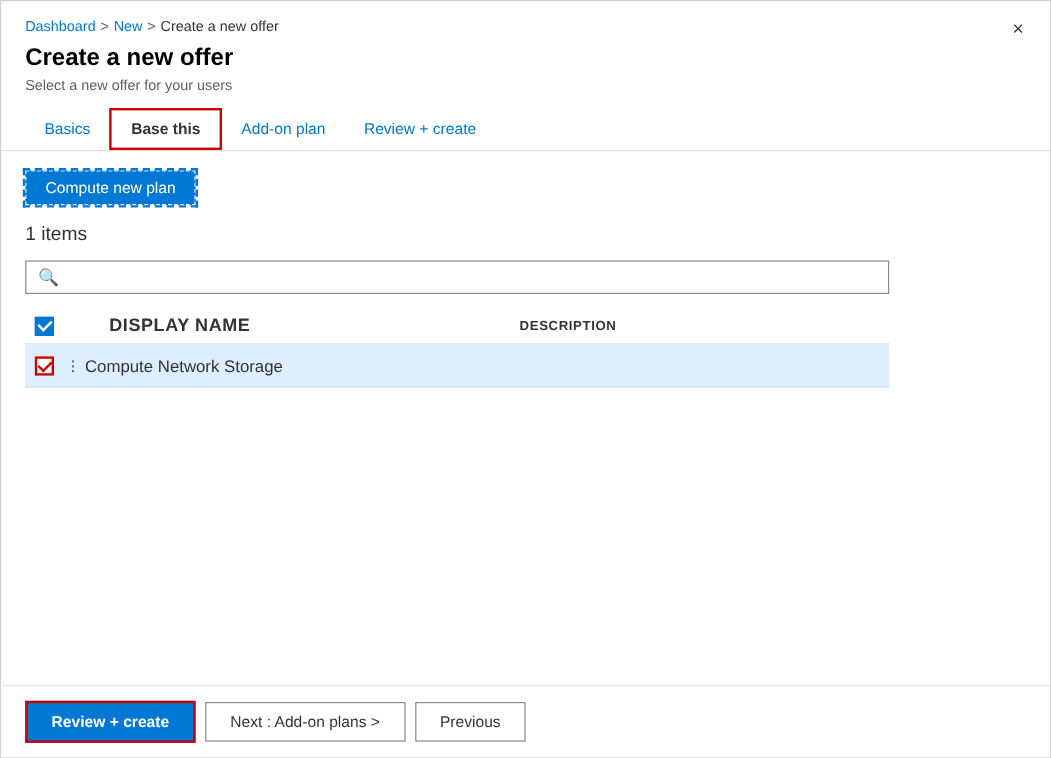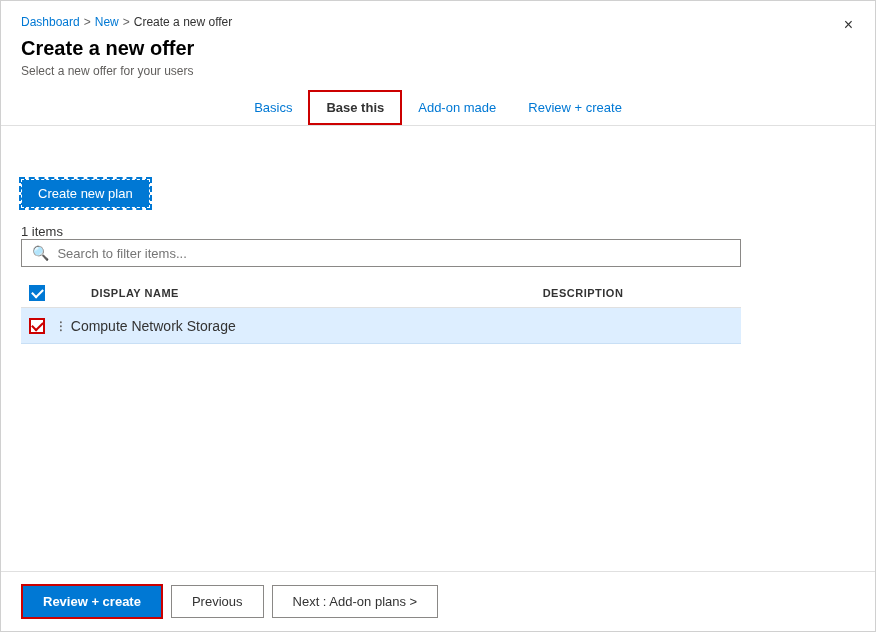--- a/index.html
+++ b/index.html
@@ -13,21 +13,20 @@
       min-height: 100vh;
     }
     .panel {
       background: #fff;
       width: 876px;
       min-height: 632px;
       position: relative;
       border: 1px solid #d0d0d0;
       display: flex;
       flex-direction: column;
-      gap: 37px;
     }
     .panel-header {
       padding: 14px 20px 0 20px;
       border-bottom: 1px solid #e0e0e0;
       position: relative;
     }
     .breadcrumb {
       font-size: 12px;
       color: #0078d4;
       margin-bottom: 8px;
@@ -66,21 +65,20 @@
       font-size: 16px;
       cursor: pointer;
       color: #333;
       line-height: 1;
       padding: 2px 6px;
     }
     .tabs {
       display: flex;
       gap: 0;
       margin-top: 4px;
-      justify-content: center;
     }
     .tab {
       padding: 8px 16px;
       font-size: 13px;
       color: #0078d4;
       cursor: pointer;
       border: none;
       background: none;
       position: relative;
       text-decoration: none;
@@ -105,23 +103,23 @@
       color: #fff;
       border: 1px dashed #fff;
       outline: 2px dashed #0078d4;
       padding: 6px 16px;
       font-size: 13px;
       cursor: pointer;
       font-family: inherit;
       margin-bottom: 16px;
     }
     .items-count {
-      font-size: 13px;
-      color: #333;
-      margin-bottom: 0;
+      font-size: 16px;
+      color: #333;
+      margin-bottom: 12px;
     }
     .search-box {
       display: flex;
       align-items: center;
       border: 1px solid #8a8886;
       padding: 5px 10px;
       margin-bottom: 12px;
       width: 720px;
     }
     .search-icon {
@@ -142,35 +140,34 @@
       align-items: center;
       padding: 6px 8px;
       border-bottom: 1px solid #e0e0e0;
       background: #fff;
     }
     .table-header .checkbox-col {
       width: 30px;
     }
     .col-display-name {
       flex: 1;
-      font-size: 11px;
+      font-size: 15px;
       font-weight: 700;
       color: #333;
       text-transform: uppercase;
       letter-spacing: 0.5px;
       padding-left: 32px;
     }
     .col-description {
       width: 300px;
       font-size: 11px;
       font-weight: 700;
       color: #333;
       text-transform: uppercase;
       letter-spacing: 0.5px;
-      text-align: center;
     }
     .table-row {
       display: flex;
       align-items: center;
       padding: 8px 8px;
       background: #ddeeff;
       border-bottom: 1px solid #c8dff5;
       width: 720px;
     }
     .checkbox-col {
@@ -268,31 +265,30 @@
       <a>New</a>
       <span class="sep">&gt;</span>
       <span>Create a new offer</span>
     </div>
     <div class="panel-title">Create a new offer</div>
     <div class="panel-subtitle">Select a new offer for your users</div>
     <button class="close-btn">×</button>
     <div class="tabs">
       <button class="tab">Basics</button>
       <button class="tab active">Base this</button>
-      <button class="tab">Add-on made</button>
+      <button class="tab">Add-on plan</button>
       <button class="tab">Review + create</button>
     </div>
   </div>
 
   <div class="panel-body">
-    <button class="create-plan-btn">Create new plan</button>
+    <button class="create-plan-btn">Compute new plan</button>
     <div class="items-count">1 items</div>
     <div class="search-box">
       <span class="search-icon">🔍</span>
-      <input class="search-input" type="text" placeholder="Search to filter items..." style="">
     </div>
     
     <div class="table-header" style="width:720px;">
       <div class="checkbox-col">
         <div class="header-checkbox" style="position:relative;"></div>
       </div>
       <div class="col-display-name">DISPLAY NAME</div>
       <div class="col-description">DESCRIPTION</div>
     </div>
     
@@ -300,16 +296,16 @@
       <div class="checkbox-col">
         <div class="checkbox-checked"></div>
       </div>
       <span class="row-icon">⁝</span>
       <span class="row-name">Compute Network Storage</span>
     </div>
   </div>
 
   <div class="panel-footer">
     <button class="footer-btn-primary">Review + create</button>
+    <button class="footer-btn-secondary">Next : Add-on plans &gt;</button>
     <button class="footer-btn-secondary">Previous</button>
-    <button class="footer-btn-secondary">Next : Add-on plans &gt;</button>
   </div>
 </div>
 
 </body></html>

